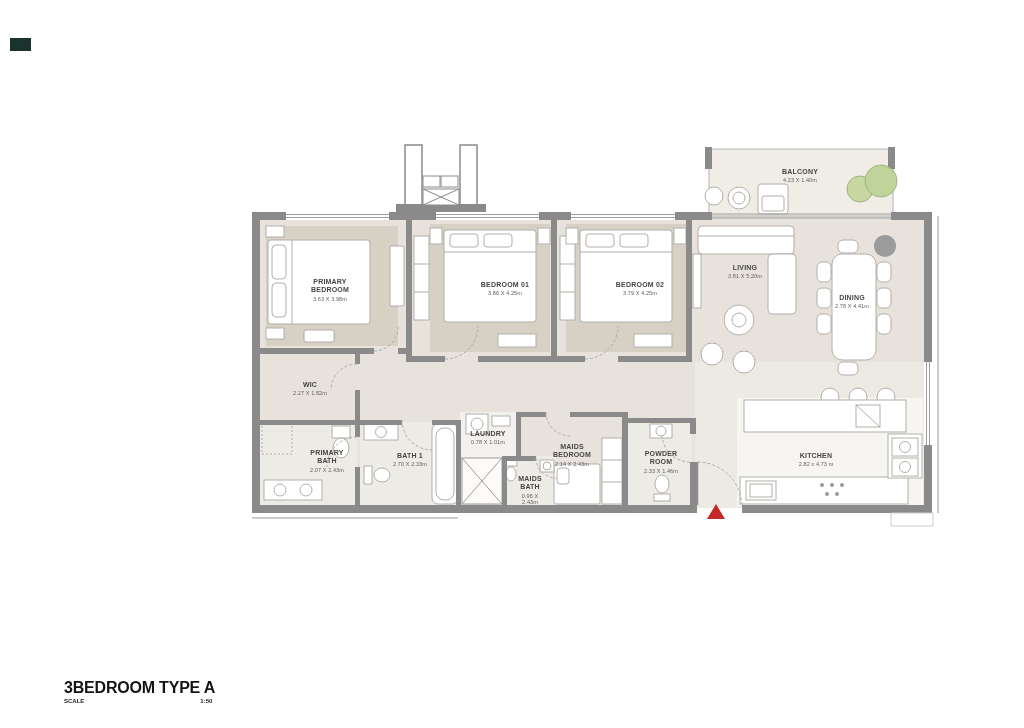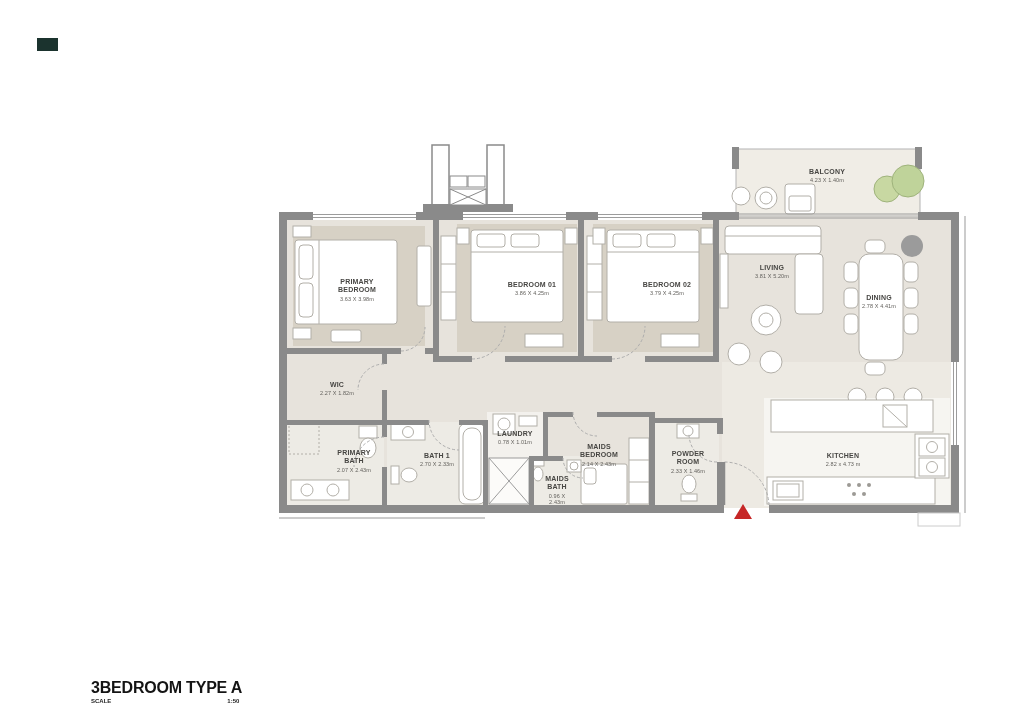--- a/index.html
+++ b/index.html
@@ -1,17 +1,17 @@
 <!DOCTYPE html>
 <html><head>
 <meta charset="utf-8">
 <style>
   html,body{margin:0;padding:0;background:#ffffff;}
   .page{position:relative;width:956px;height:728px;background:#ffffff;overflow:hidden;
-        font-family:"Liberation Sans",sans-serif;margin-left:27px;}
+        font-family:"Liberation Sans",sans-serif;}
   .brand{position:absolute;left:10px;top:38px;width:21px;height:13px;background:#1b332e;}
   .plan-svg{position:absolute;left:0;top:0;}
   .room-label{position:absolute;transform:translate(-50%,-50%);text-align:center;
               white-space:nowrap;pointer-events:none;}
   .room-label.wrap{white-space:normal;}
   .room-label .name{display:block;font-size:7px;font-weight:bold;color:#474643;
                     letter-spacing:.2px;line-height:1.2;}
   .room-label .dims{display:block;font-size:5.5px;color:#63615d;margin-top:1px;
                     letter-spacing:.1px;line-height:1.1;}
   .title-block{position:absolute;left:64px;top:679px;}

